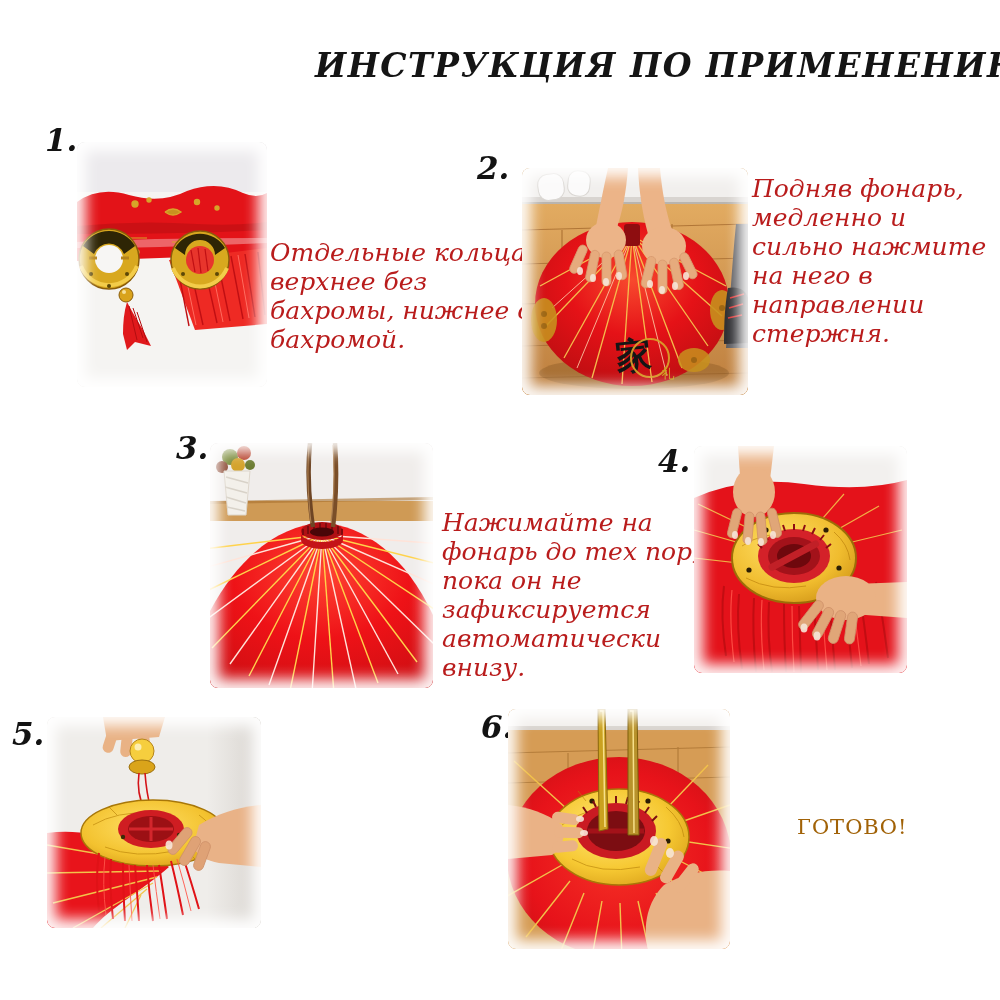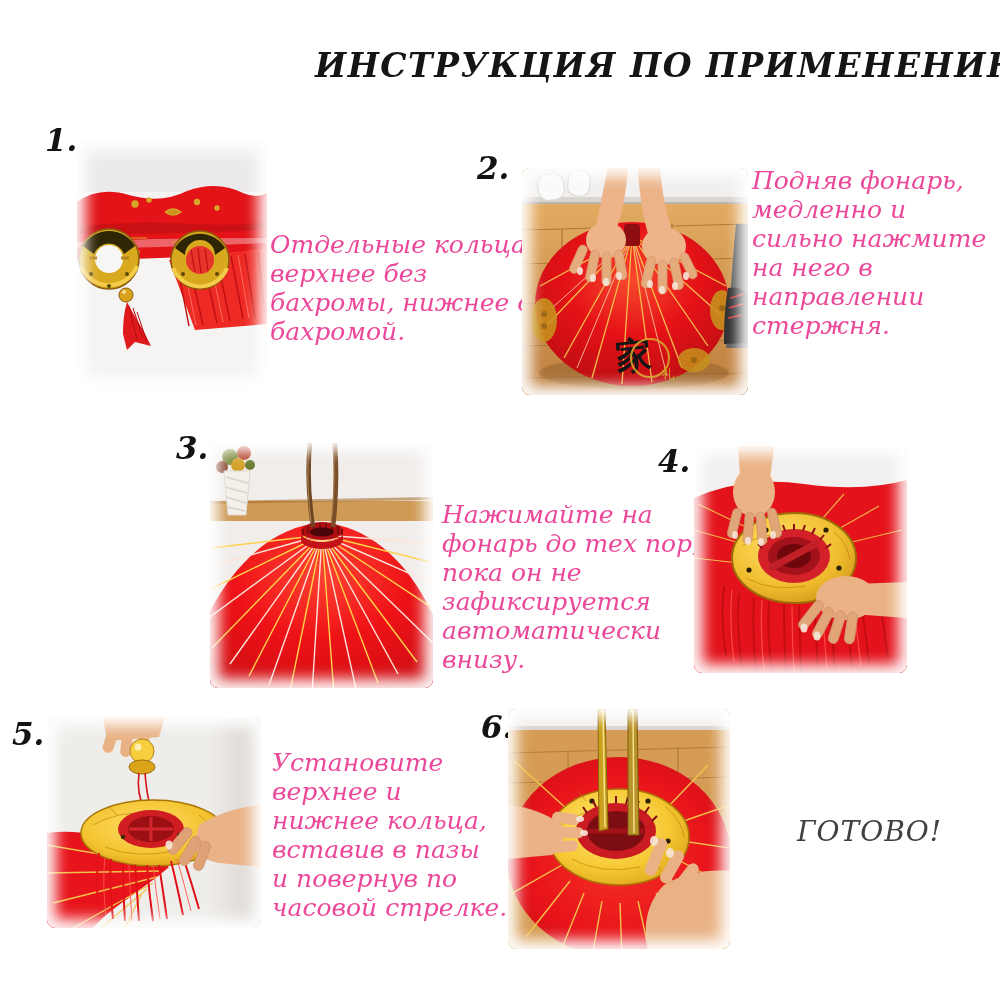--- a/index.html
+++ b/index.html
@@ -1,23 +1,23 @@
 <!DOCTYPE html>
 <html><head>
 <meta charset="utf-8">
 <style>
   html,body{margin:0;padding:0;background:#ffffff;}
   .page{position:relative;width:1000px;height:1000px;background:#ffffff;overflow:hidden;
         font-family:"DejaVu Serif", serif;color:#1b1b1b;}
   .title{position:absolute;left:315px;top:46px;font-size:33px;font-weight:700;font-style:italic;
          letter-spacing:1.5px;color:#151515;white-space:nowrap;}
   .stepnum{position:absolute;font-size:31px;font-weight:700;font-style:italic;color:#131313;}
-  .steptext{position:absolute;font-size:25px;font-style:italic;line-height:29px;color:#ec4899;
-            white-space:pre-line;}
-  .done{position:absolute;font-size:28px;font-style:italic;letter-spacing:1px;color:#404040;}
+  .steptext{position:absolute;font-size:25px;font-style:italic;line-height:29px;color:#b91c1c;
+            white-space:pre-line;margin-top:8px;}
+  .done{position:absolute;font-size:21px;letter-spacing:1px;color:#a16207;}
   .photo{position:absolute;border-radius:8px;overflow:hidden;}
   .photo svg{display:block;width:100%;height:100%;}
   .photo::after{content:'';position:absolute;inset:0;border-radius:8px;pointer-events:none;
                 box-shadow:inset 0 0 14px 9px rgba(255,255,255,0.95);}
 </style>
 </head>
 <body>
 
 <div class="page">
 
@@ -431,26 +431,20 @@
 
       <path d="M214,88 L214,150 L172,146 C160,144 150,138 146,130 L152,108 C172,96 192,90 214,88 Z" fill="#e9b287"></path>
       <g fill="#dfa276" stroke="#d0926a" stroke-width="0.8">
         <rect x="128" y="108" width="10" height="32" rx="5" transform="rotate(40 133 124)"></rect>
         <rect x="138" y="118" width="10" height="32" rx="5" transform="rotate(30 143 134)"></rect>
         <rect x="150" y="124" width="10" height="30" rx="5" transform="rotate(20 155 139)"></rect>
       </g>
       <ellipse cx="122" cy="128" rx="3.5" ry="4.5" fill="#f7e6d8" opacity="0.9"></ellipse>
     </svg>
   </div>
-  <div class="steptext" style="left:272px;top:748px;">Установите
-верхнее и
-нижнее кольца,
-вставив в пазы
-и повернув по
-часовой стрелке.</div>
 
   <div class="stepnum" style="left:481px;top:709px;">6.</div>
   <div class="photo" style="left:508px;top:709px;width:222px;height:240px;">
     <svg viewBox="0 0 222 240" preserveAspectRatio="none">
       <rect width="222" height="240" fill="#d69c55"></rect>
       <rect width="222" height="20" fill="#f2efec"></rect>
       <rect y="17" width="222" height="4" fill="#d8d3ce"></rect>
       <g stroke="#ab7433" stroke-width="1.2" opacity="0.8">
         <path d="M0,44 L222,38"></path>
           <path d="M0,74 L222,68"></path>

